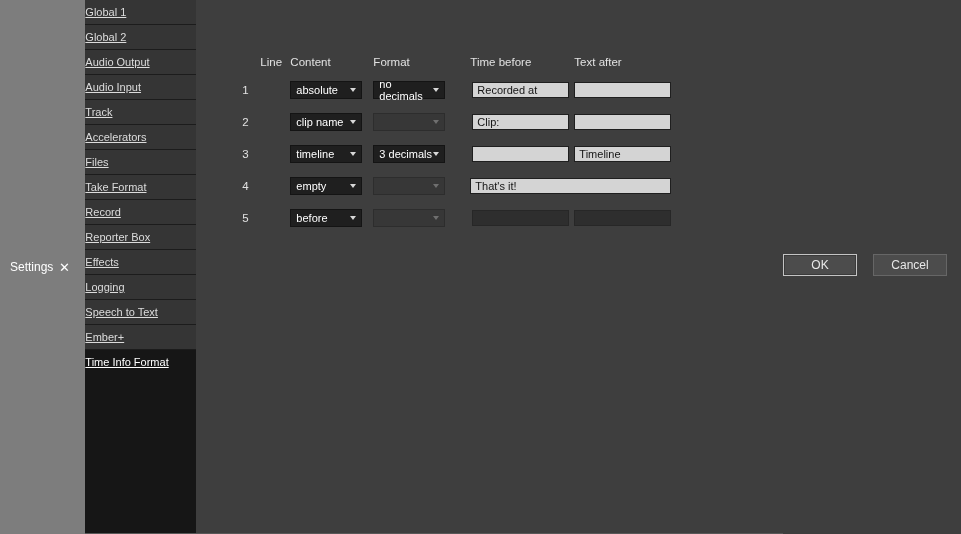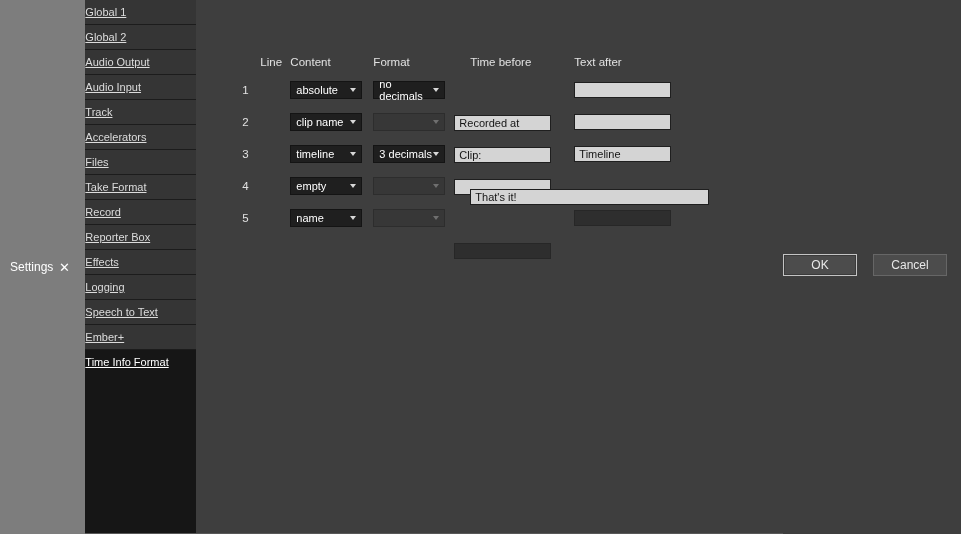--- a/index.html
+++ b/index.html
@@ -47,23 +47,23 @@
   .dd.c-content { left:94px; }
   .dd.c-format  { left:177px; }
   .dd .arrow { width:0; height:0; border-left:3.5px solid transparent;
     border-right:3.5px solid transparent; border-top:4px solid #d8d8d8; }
   .dd.disabled { background:#373737; border-color:#2d2d2d; }
   .dd.disabled .arrow { border-top-color:#6f6f6f; }
 
   .txt { position:absolute; top:1px; height:16px; width:97px; background:#d4d4d4;
     border:1px solid #1f1f1f; color:#151515; font-size:11px; padding:0 4px;
     font-family:"Liberation Sans", sans-serif; }
-  .txt.c-before { left:258px;margin-top:33px; }
+  .txt.c-before { left:276px; }
   .txt.c-after  { left:378px; }
-  .txt.wide { left:274px; width:239px;margin-top:11px; }
+  .txt.wide { left:274px; width:201px; }
   .txt.disabled { background:#2e2e2e; border-color:#272727; color:#8a8a8a; }
 
   
   .footer { flex:0 0 52px; background:#3e3e3e; display:flex; align-items:center;
     justify-content:flex-end; gap:16px; padding:0 14px 4px 0; }
   .btn { width:74px; height:22px; background:#4c4c4c; border:1px solid #666666;
     color:#e8e8e8; font-size:12px; font-family:"Liberation Sans", sans-serif;
     cursor:default; }
   .btn.focused { border:1px solid #c4c4c4; box-shadow:inset 0 0 0 1px #3a3a3a; }
 </style>
@@ -158,21 +158,21 @@
           <div class="dd c-format disabled">
             <span></span>
             <span class="arrow"></span>
           </div>
           <input class="txt wide" type="text" value="That's it!" style="">
         </div>
 
         <div class="row">
           <span class="line-num">5</span>
           <div class="dd c-content">
-            <span>name</span>
+            <span>before</span>
             <span class="arrow"></span>
           </div>
           <div class="dd c-format disabled">
             <span></span>
             <span class="arrow"></span>
           </div>
           <input class="txt c-before disabled" type="text" value="" style="">
           <input class="txt c-after disabled" type="text" value="" style="">
         </div>
 

